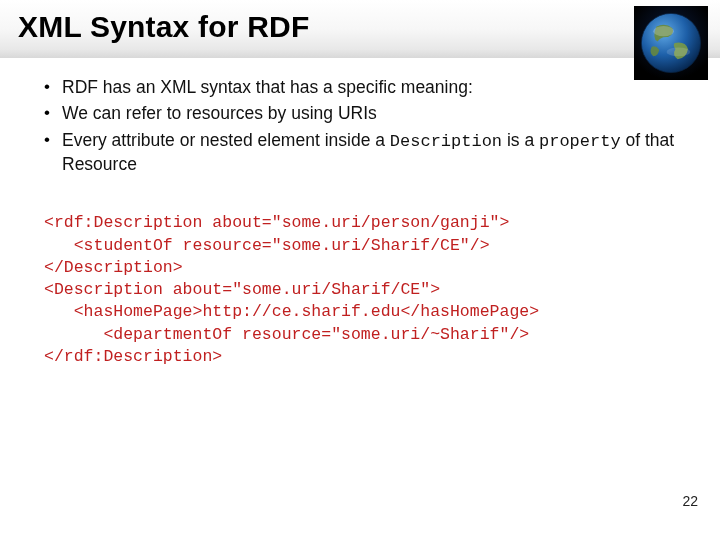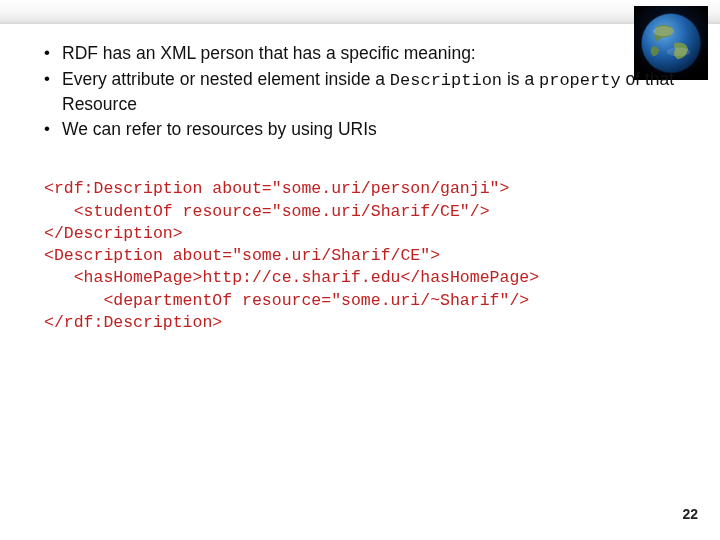--- a/index.html
+++ b/index.html
@@ -64,33 +64,33 @@
     margin-top: 36px;
     padding-left: 18px;
     font-family: "Courier New", Courier, monospace;
     font-size: 16.5px;
     color: #c02020;
     white-space: pre;
     line-height: 1.35;
   }
   .page-num {
     position: absolute;
-    bottom: 18px;
+    bottom: 31px;
     right: 22px;
     font-size: 14px;
     color: #222;
-    font-weight: bold;
   }
 </style>
 </head>
 <body>
 
 <div class="slide">
 
   <div class="title-area">
+    <h1 class="title">XML Syntax for RDF</h1>
     <svg class="globe" viewBox="0 0 100 100">
       <defs>
         <radialGradient id="space" cx="50%" cy="40%" r="60%">
           <stop offset="0%" stop-color="#0b1a3a"></stop>
           <stop offset="100%" stop-color="#000000"></stop>
         </radialGradient>
         <radialGradient id="ocean" cx="38%" cy="32%" r="70%">
           <stop offset="0%" stop-color="#5fa8e6"></stop>
           <stop offset="55%" stop-color="#1d5fa8"></stop>
           <stop offset="100%" stop-color="#072a55"></stop>
@@ -103,27 +103,27 @@
       <path d="M24 55 q6 -2 10 4 q-1 8 -8 9 q-6 -5 -2 -13" fill="#6a8a3a" opacity="0.85"></path>
       <ellipse cx="40" cy="34" rx="14" ry="7" fill="#ffffff" opacity="0.22"></ellipse>
       <ellipse cx="60" cy="62" rx="16" ry="6" fill="#ffffff" opacity="0.14"></ellipse>
       <circle cx="50" cy="50" r="40" fill="none" stroke="#0a2445" stroke-width="1"></circle>
     </svg>
   </div>
 
   <div class="body-area">
     <ul class="bullets">
       <li>
-        <span>RDF has an XML person that has a specific meaning:</span><span class="mono"></span><span></span><span class="mono"></span><span></span>
+        <span>RDF has an XML syntax that has a specific meaning:</span><span class="mono"></span><span></span><span class="mono"></span><span></span>
+      </li>
+      <li>
+        <span>We can refer to resources by using URIs</span><span class="mono"></span><span></span><span class="mono"></span><span></span>
       </li>
       <li>
         <span>Every attribute or nested element inside a </span><span class="mono">Description</span><span> is a </span><span class="mono">property</span><span> of that Resource</span>
-      </li>
-      <li>
-        <span>We can refer to resources by using URIs</span><span class="mono"></span><span></span><span class="mono"></span><span></span>
       </li>
     </ul>
 
     <div class="code-block">&lt;rdf:Description about="some.uri/person/ganji"&gt;
    &lt;studentOf resource="some.uri/Sharif/CE"/&gt;
 &lt;/Description&gt;
 &lt;Description about="some.uri/Sharif/CE"&gt;
    &lt;hasHomePage&gt;http://ce.sharif.edu&lt;/hasHomePage&gt;
       &lt;departmentOf resource="some.uri/~Sharif"/&gt;
 &lt;/rdf:Description&gt;</div>

